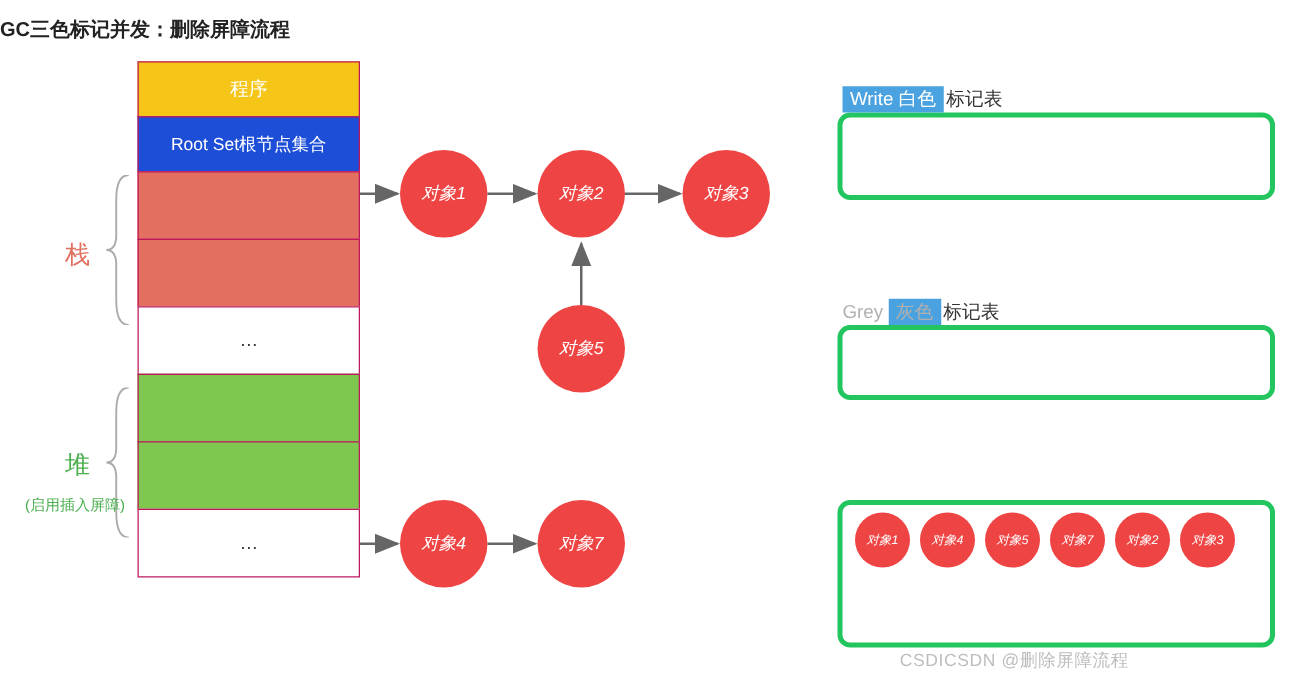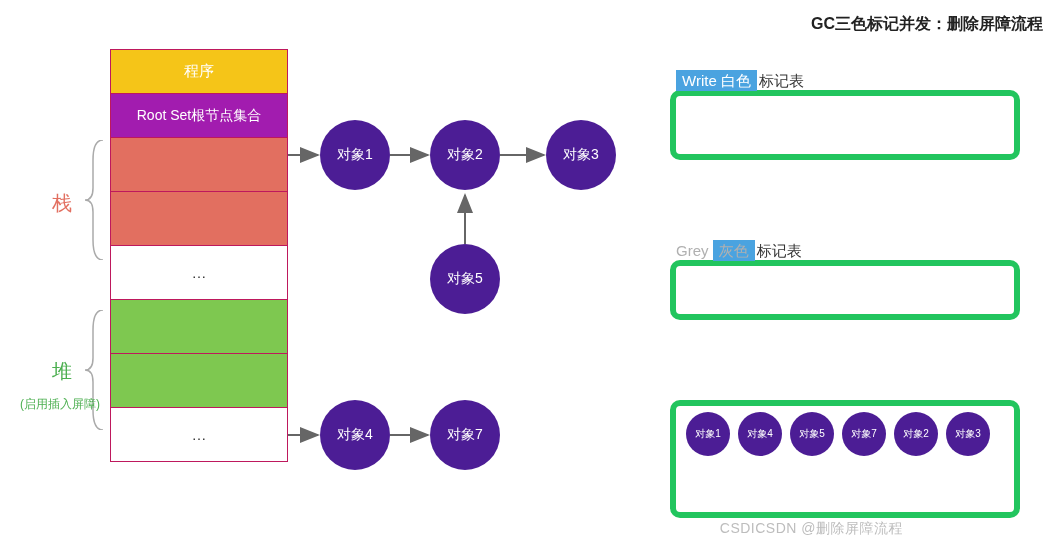--- a/index.html
+++ b/index.html
@@ -5,21 +5,21 @@
     * { box-sizing: border-box; margin: 0; padding: 0; }
     body {
       width: 1043px;
       height: 544px;
       font-family: "PingFang SC", "Microsoft YaHei", Arial, sans-serif;
       background: #fff;
       position: relative;
       font-size: 14px;
     }
     .title {
-      text-align: right;
+      text-align: left;
       font-weight: bold;
       font-size: 16px;
       padding-top: 14px;
       color: #222;
     }
 
     
     .mem-col {
       position: absolute;
       left: 110px;
@@ -30,21 +30,21 @@
       height: 45px;
       border: 1px solid #be185d;
       display: flex;
       align-items: center;
       justify-content: center;
       font-size: 15px;
       color: #fff;
       margin-top: -1px;
     }
     .c-yellow { background: #f5c518; color: #fff; }
-    .c-blue { background: #a21caf; color: #fff; font-size: 14px;}
+    .c-blue { background: #1d4ed8; color: #fff; font-size: 14px;}
     .c-red { background: #e26f60; }
     .c-white { background: #fff; color: #333; }
     .c-green { background: #7ec850; }
     .tall { height: 55px; }
 
     
     .brace-lbl {
       position: absolute;
       font-size: 20px;
       color: #e26f60;
@@ -57,38 +57,39 @@
       color: #4caf50;
     }
     .brace-svg { position: absolute; }
 
     
     .node {
       position: absolute;
       width: 70px;
       height: 70px;
       border-radius: 50%;
-      background: #4c1d95;
+      background: #ef4444;
       color: #fff;
       display: flex;
       align-items: center;
       justify-content: center;
       font-size: 14px;
+      font-style: italic;
     }
     .node-sm {
       width: 44px;
       height: 44px;
       font-size: 10px;
     }
 
     
     .panel {
       position: absolute;
       width: 350px;
-      border: 6px solid #22c55e;
+      border: 4px solid #22c55e;
       border-radius: 10px;
       background: #fff;
       padding: 8px 10px 10px 10px;
     }
     .panel-title {
       position: absolute;
       left: 0;
       top: -24px;
       font-size: 15px;
       font-weight: 500;

